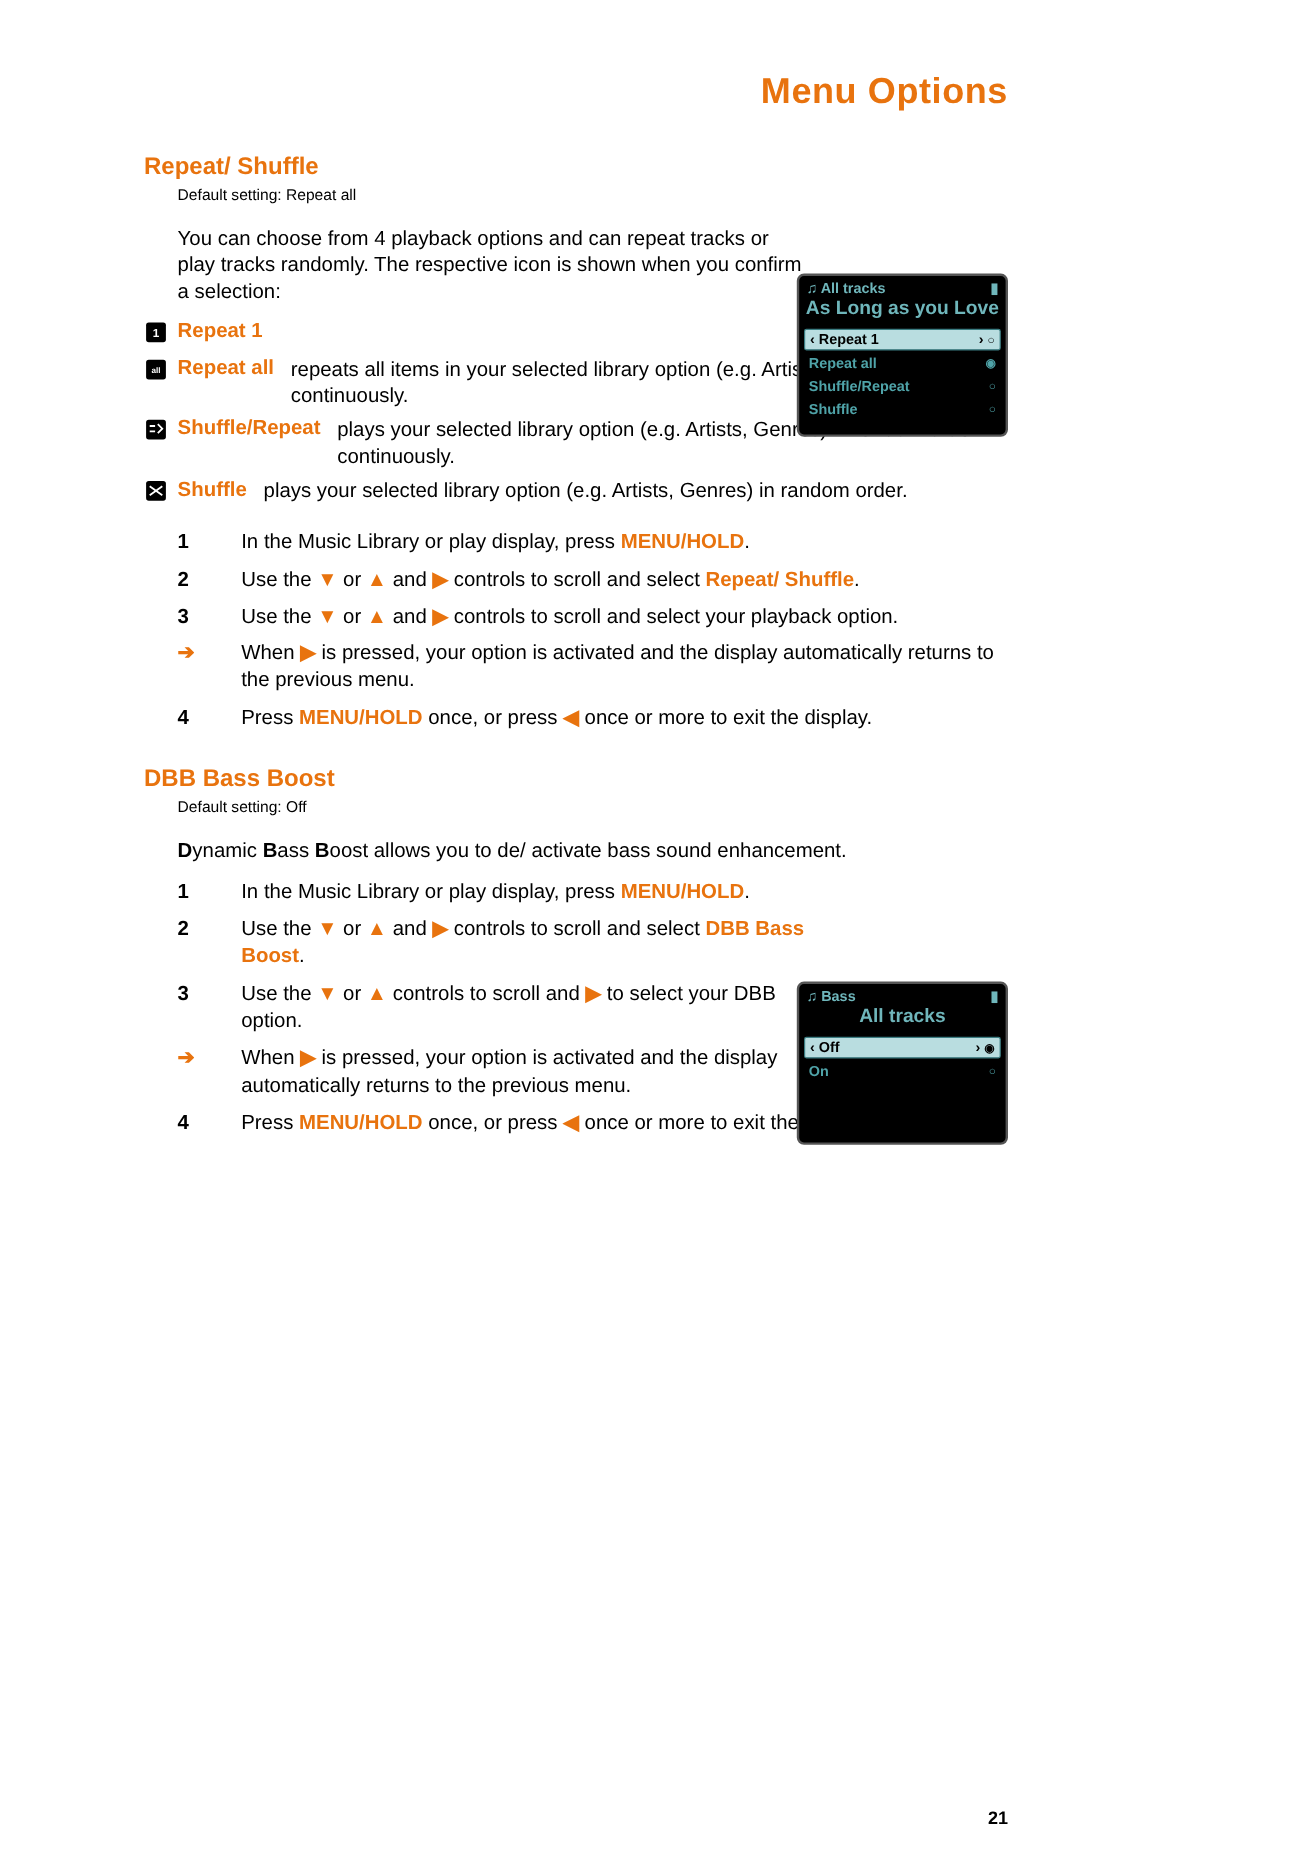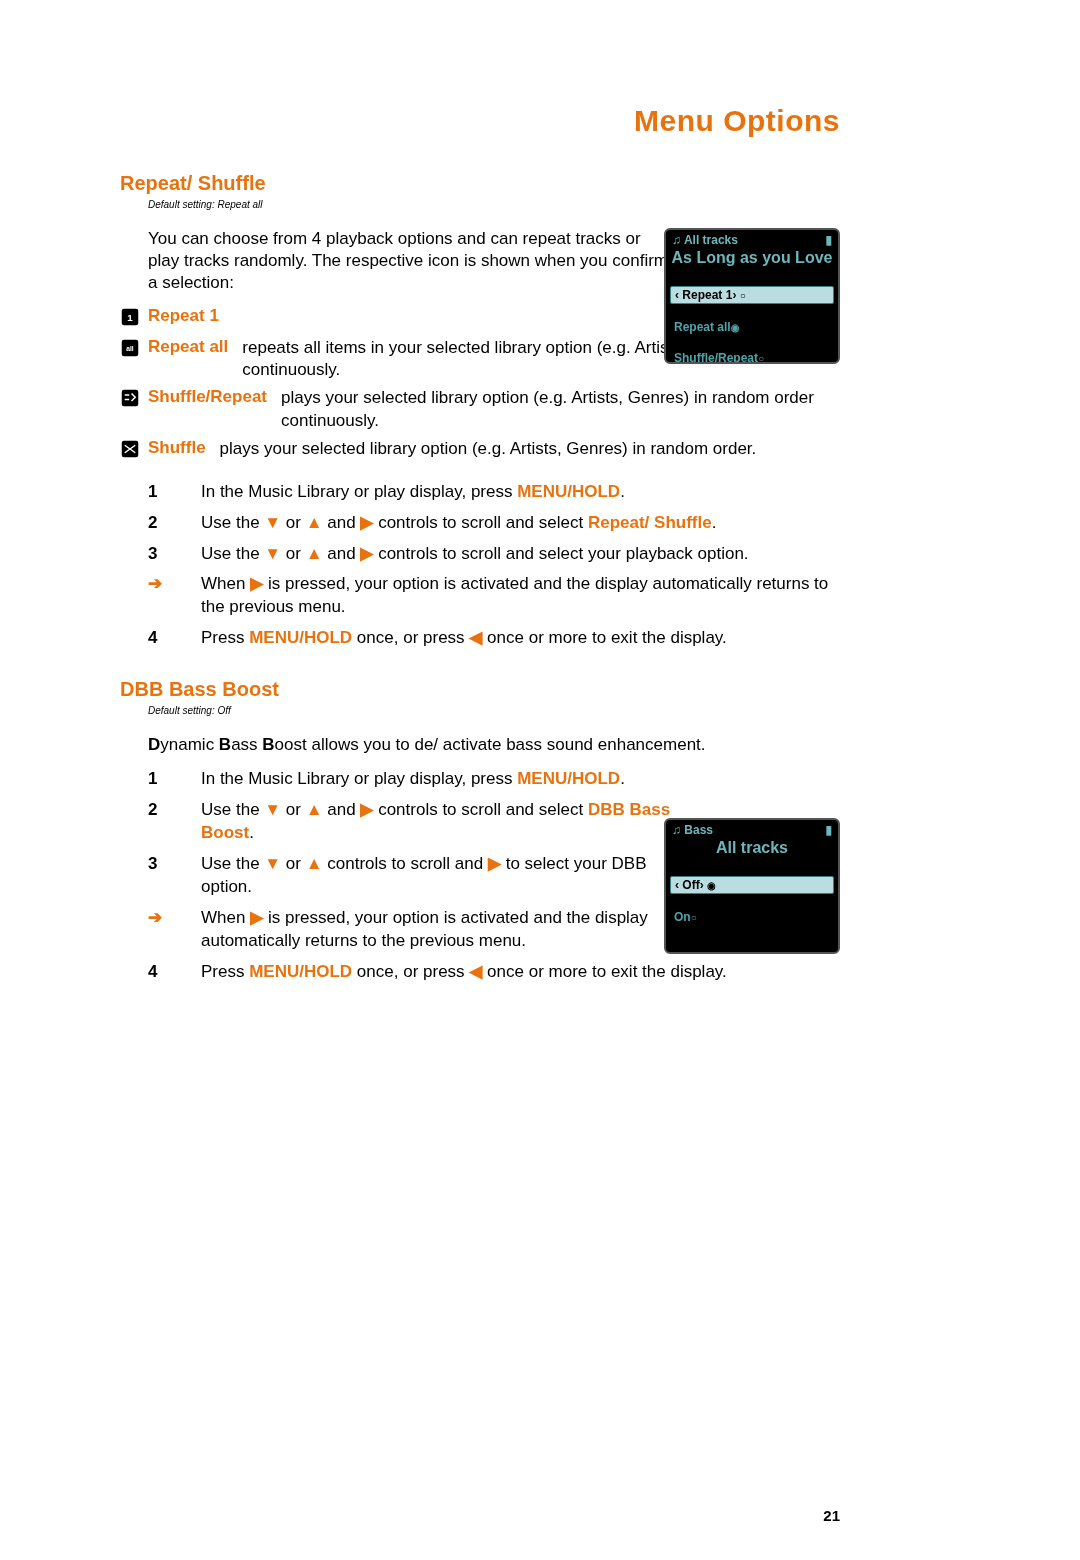--- a/index.html
+++ b/index.html
@@ -8,40 +8,39 @@
     color: #000;
     background: #fff;
     margin: 0;
     padding: 0;
   }
   .page {
     width: 960px;
     height: 1560px;
     position: relative;
     box-sizing: border-box;
-    padding: 104px 120px 60px 120px;
+    padding: 60px 120px 60px 120px;
   }
   .page-title {
     color: #e8730e;
     font-size: 30px;
     font-weight: bold;
     text-align: right;
     margin-bottom: 34px;
     letter-spacing: 0.5px;
   }
   .section-heading {
     color: #e8730e;
     font-size: 20px;
     font-weight: bold;
     margin-top: 10px;
     margin-bottom: 4px;
   }
   .default-setting {
-    font-style: italic;
-    font-size: 10px;
+    font-size: 13px;
     margin-left: 28px;
     margin-bottom: 18px;
   }
   .body-block {
     margin-left: 28px;
     margin-bottom: 12px;
     line-height: 1.3;
   }
   .opt-row { display:flex; align-items:flex-start; margin-bottom:6px; }
   .opt-row .icon-col { width:28px; flex:0 0 28px; padding-top:2px; }
@@ -69,22 +68,22 @@
   }
   .device .topbar {
     display:flex; justify-content:space-between; align-items:center;
     padding:3px 6px 2px 6px; color:#6fb6bb;
   }
   .device .subtitle {
     color:#6fb6bb; text-align:center; font-size:16px; padding-bottom:2px;
   }
   .device .menu { padding:2px 4px 6px 4px; }
   .device .item {
-    display:flex; justify-content:flex-start; align-items:center;
-    padding:1px 4px; margin:15px 0;
+    display:flex; justify-content:space-between; align-items:center;
+    padding:1px 4px; margin:3px 0;
   }
   .device .item.sel {
     background:#b9dde0; color:#000; border:1px solid #3b7d82; border-radius:2px;
   }
   .device .dots { font-size:10px; }
   .device1 { top: 228px; right: 120px; height:132px; }
   .device2 { top: 818px; right: 120px; height:132px; }
 
   .pagenum {
     position:absolute; bottom:36px; right:120px; font-weight:bold; font-size:15px;

